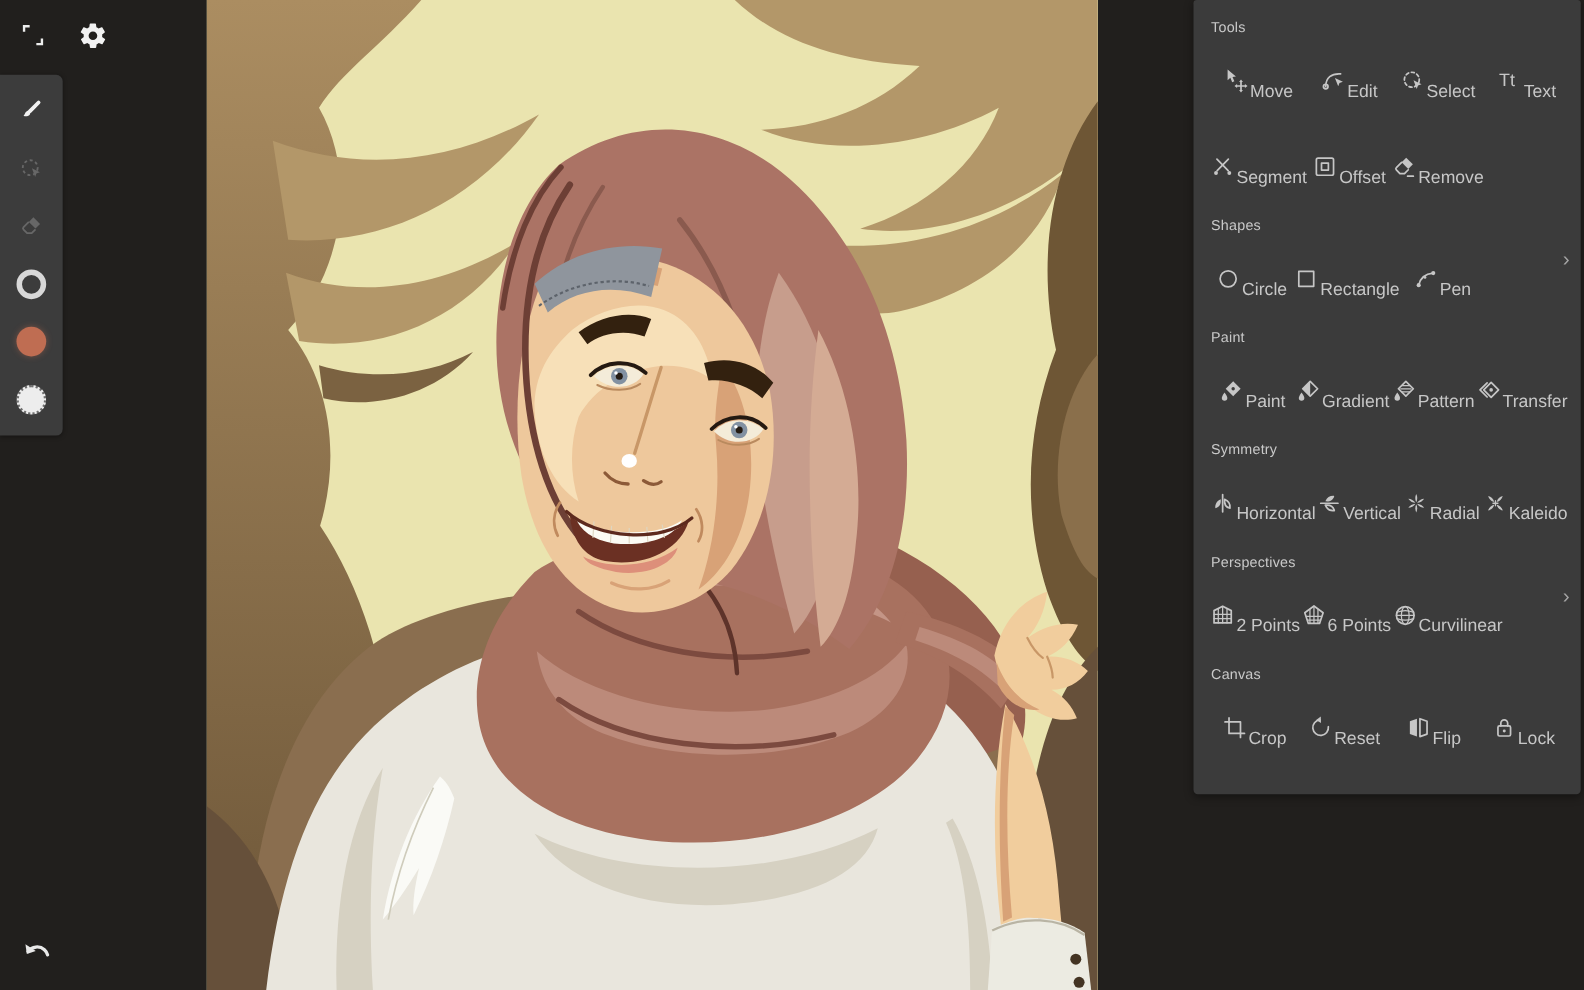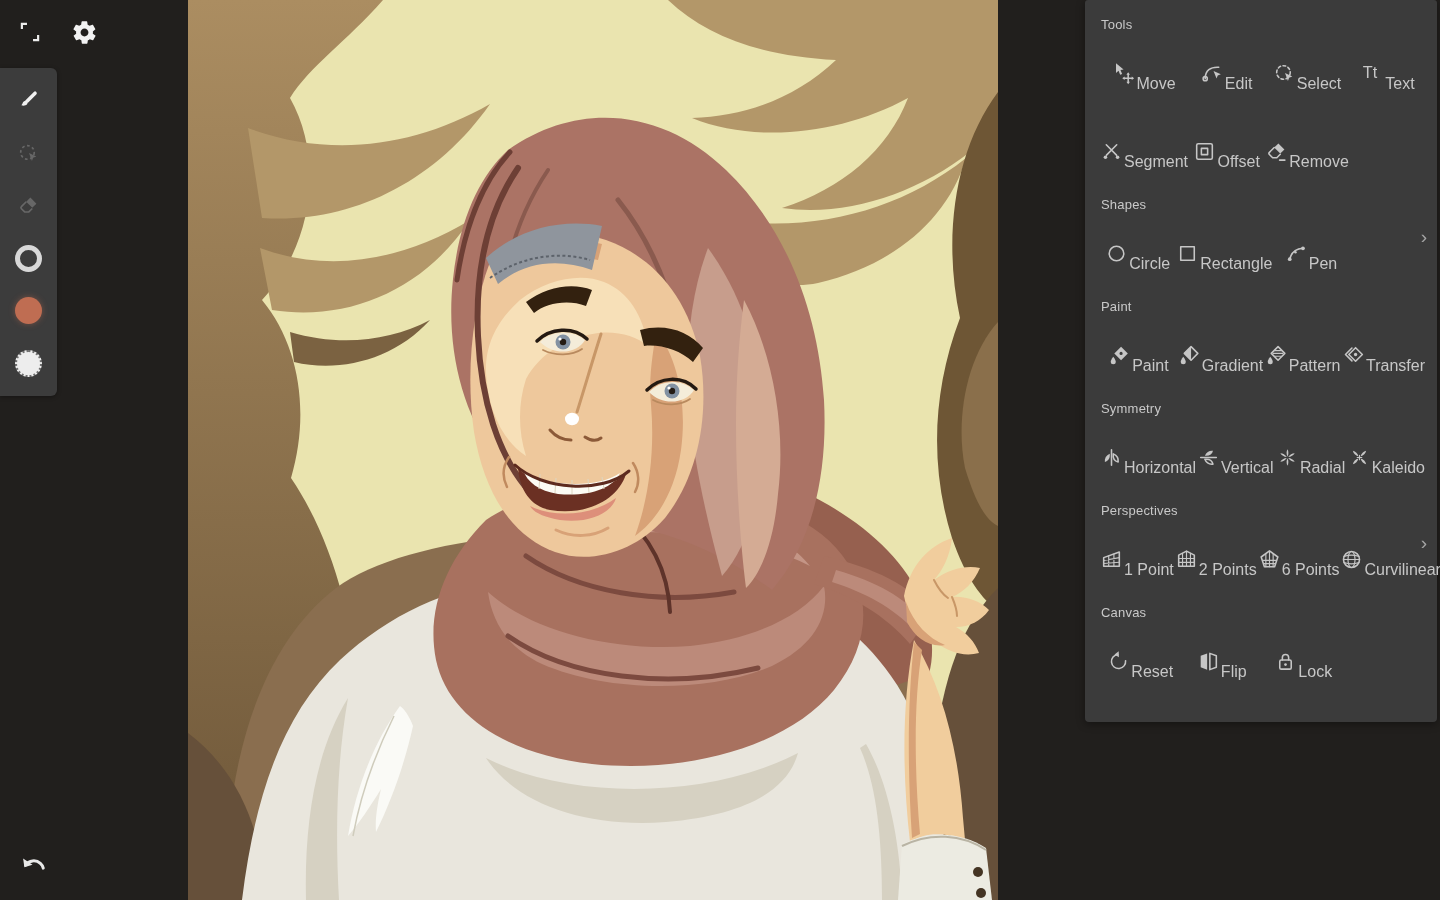--- a/index.html
+++ b/index.html
@@ -405,29 +405,20 @@
     </div>
   </div>
 
   <div class="panel-section">
     <div class="section-title">Perspectives</div>
     <span class="more-chevron">›</span>
     <div class="grid4">
       <div class="cell">
         <span class="icb">
           <svg width="25" height="25" viewBox="0 0 24 24">
-            <path class="ic" d="M4.5,18.5 V10.2 L19.5,4.8 V18.5 Z"></path>
-            <path class="ic thin" d="M9.3,18.5 V8.5 M14.3,18.5 V6.7 M4.5,13 L19.5,10.2 M4.5,15.8 L19.5,14.6"></path>
-          </svg>
-        </span>
-        <span class="lbl">1 Point</span>
-      </div>
-      <div class="cell">
-        <span class="icb">
-          <svg width="25" height="25" viewBox="0 0 24 24">
             <path class="ic" d="M12,4 L19.5,7.8 V18.5 H4.5 V7.8 Z"></path>
             <path class="ic thin" d="M12,4 V18.5 M4.5,11 H19.5 M4.5,14.8 H19.5 M8.2,6 V18.5 M15.8,6 V18.5"></path>
           </svg>
         </span>
         <span class="lbl">2 Points</span>
       </div>
       <div class="cell">
         <span class="icb">
           <svg width="25" height="25" viewBox="0 0 24 24">
             <path class="ic" d="M12,3.8 L20,9.6 L16.9,19 H7.1 L4,9.6 Z"></path>
@@ -448,20 +439,28 @@
       </div>
     </div>
   </div>
 
   <div class="panel-section">
     <div class="section-title">Canvas</div>
     <div class="grid4">
       <div class="cell">
         <span class="icb">
           <svg width="25" height="25" viewBox="0 0 24 24">
+              <path class="ic" d="M7,3.5 V17 H20.5 M3.5,7 H17 V20.5"></path>
+            </svg>
+        </span>
+        <span class="lbl">Crop</span>
+      </div>
+      <div class="cell">
+        <span class="icb">
+          <svg width="25" height="25" viewBox="0 0 24 24">
             <path class="ic" d="M11.3,5.2 A6.8,6.8 0 1 0 18.8,11.2" stroke-width="1.8"></path>
             <path class="fil" d="M12.2,2.2 L8.2,5.3 L12.4,8 Z"></path>
           </svg>
         </span>
         <span class="lbl">Reset</span>
       </div>
       <div class="cell">
         <span class="icb">
           <svg width="25" height="25" viewBox="0 0 24 24">
             <path class="fil" d="M10.7,4.2 L4.5,6.4 V17.6 L10.7,19.8 Z"></path>

